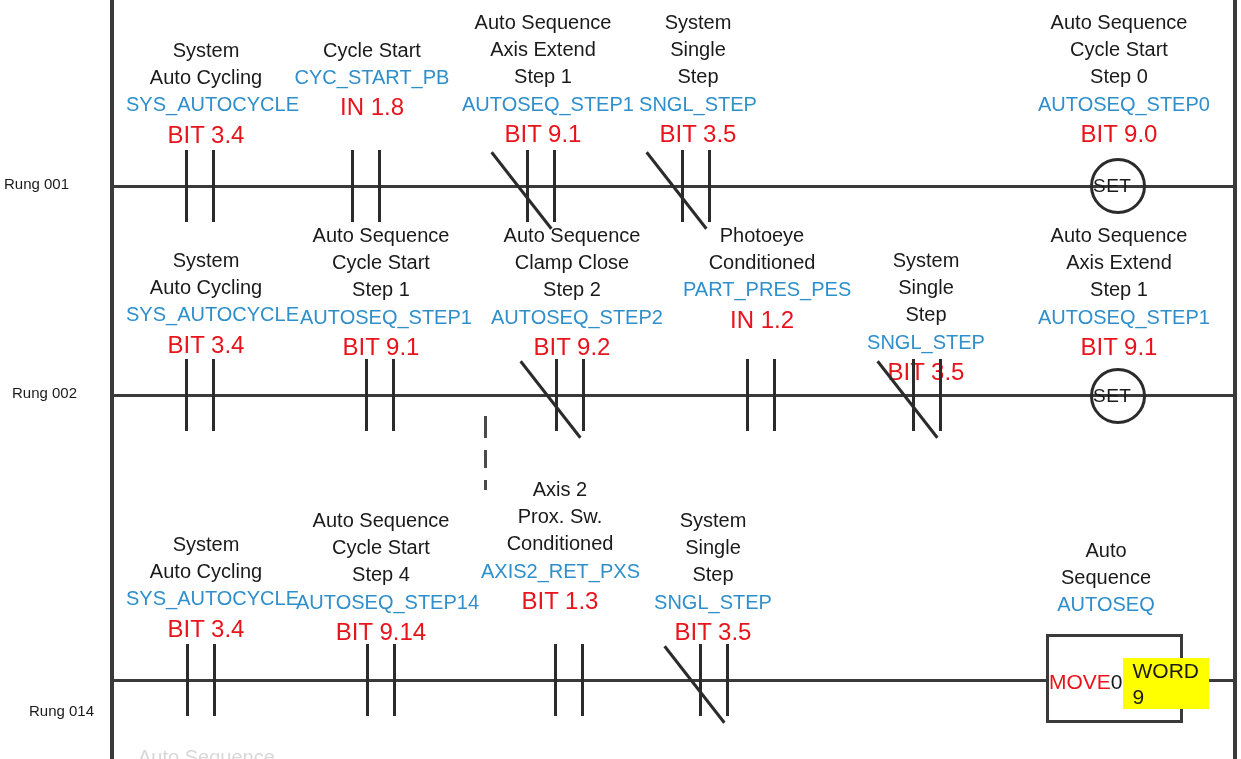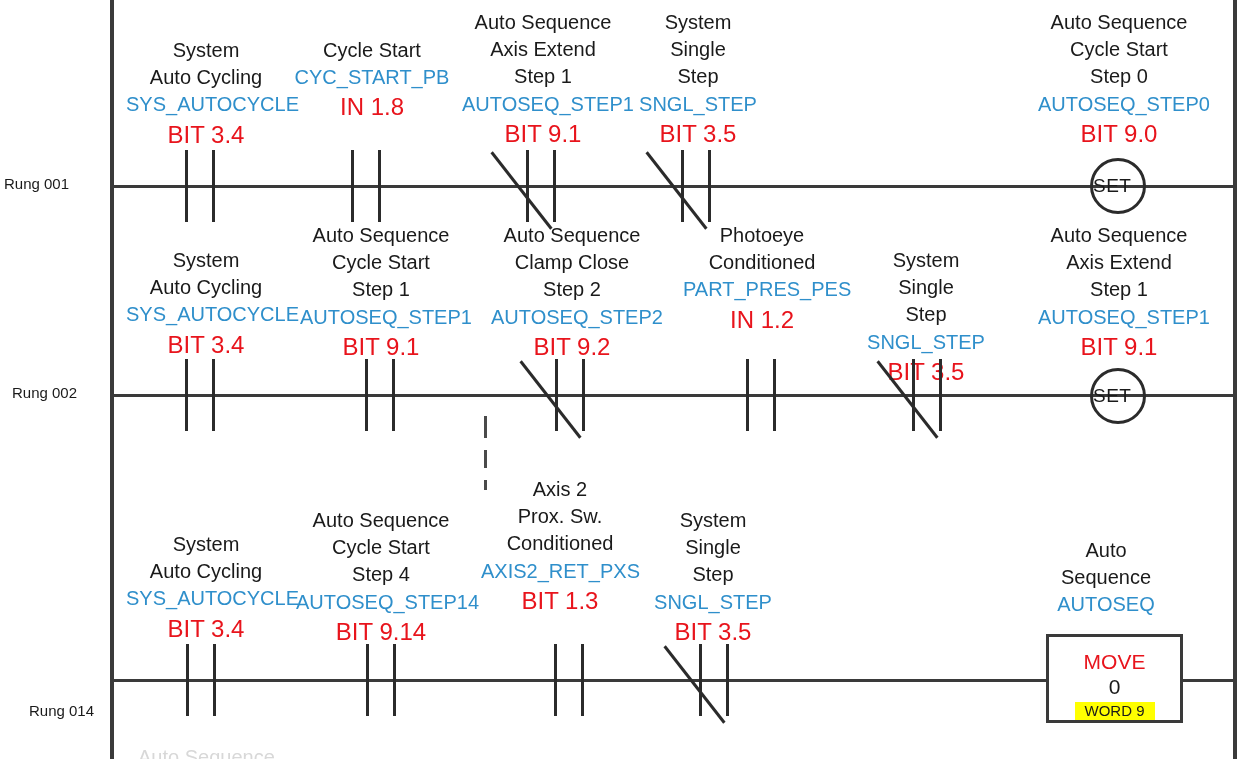--- a/index.html
+++ b/index.html
@@ -86,37 +86,37 @@
     letter-spacing: 0.5px;
   }
 
   
   .movebox {
     position: absolute;
     border: 3px solid #3a3a3a;
     background: #ffffff;
     box-sizing: border-box;
     display: flex;
-    flex-direction: column;
+    flex-direction: row;
     align-items: center;
-    justify-content: flex-end;
+    justify-content: space-between;
     padding-top: 8px;
   }
   .movebox .mv-op {
     font-size: 21px;
     color: #e8141c;
     line-height: 1.18;
   }
   .movebox .mv-src {
     font-size: 21px;
     color: #1a1a1a;
     line-height: 1.18;
   }
   .movebox .mv-dst {
-    font-size: 15px;
+    font-size: 21px;
     color: #1a1a1a;
     background: #ffff00;
     line-height: 1.2;
     padding: 0 10px;
     margin-top: 2px;
   }
 
   
   .annot {
     position: absolute;

